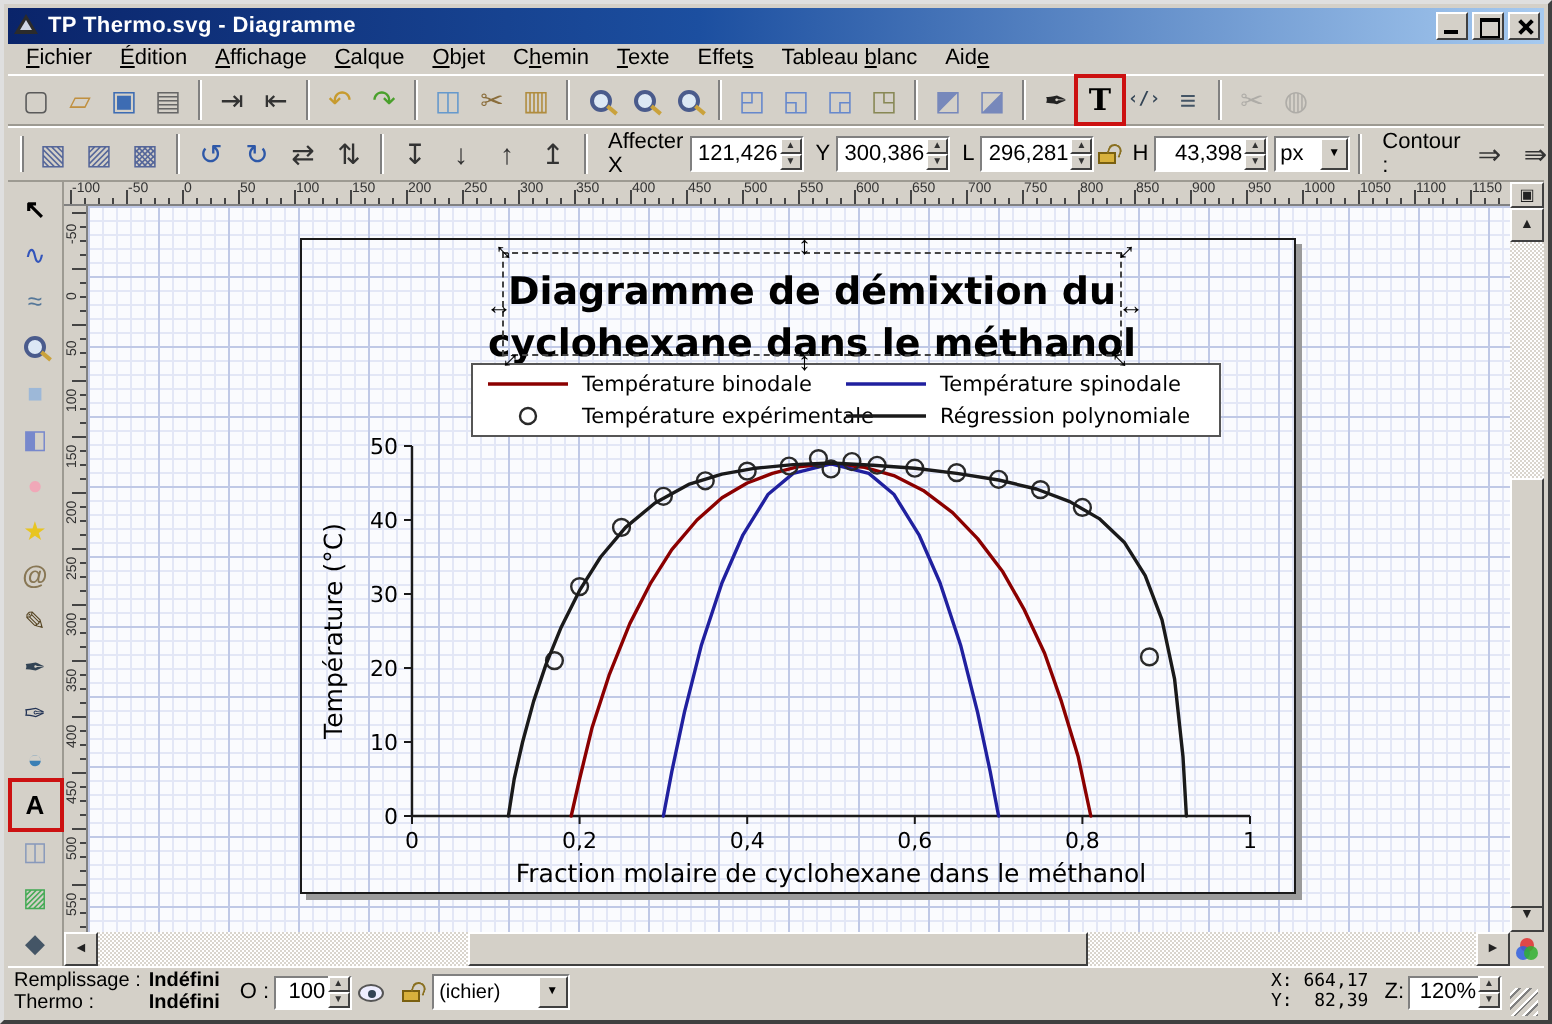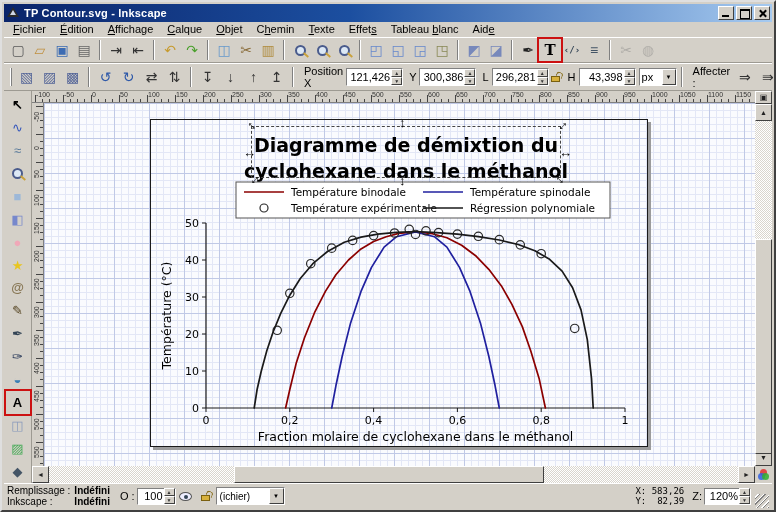--- a/index.html
+++ b/index.html
@@ -110,21 +110,21 @@
 </head>
 <body>
 
 <div class="window">
 
   <div class="titlebar">
     <svg class="tlogo" viewBox="0 0 14 13">
       <path d="M7 0 L13 10 H1 Z" fill="#2b2b2b"></path>
         <path d="M7 3 L10 8 H4 Z" fill="#cfd6e4"></path>
     </svg>
-    <span class="title-text">TP Contour.svg - Inkscape</span>
+    <span class="title-text">TP Thermo.svg - Diagramme</span>
     <span class="winbtn wb-min"></span>
     <span class="winbtn wb-max"></span>
     <span class="winbtn wb-close"></span>
   </div>
 
   <div class="menubar" id="menubar">
       <span class="menu-item"><u>F</u>ichier</span>
       <span class="menu-item"><u>É</u>dition</span>
       <span class="menu-item"><u>A</u>ffichage</span>
       <span class="menu-item"><u>C</u>alque</span>
@@ -258,21 +258,21 @@
           <span style="color: rgb(51, 51, 51);">↓</span>
         </span>
         <span class="tbtn">
           <span style="color: rgb(51, 51, 51);">↑</span>
         </span>
         <span class="tbtn">
           <span style="color: rgb(51, 51, 51);">↥</span>
         </span>
         <span class="sep"></span>
       </span>
-    <span class="fieldlbl">Position X</span>
+    <span class="fieldlbl">Affecter X</span>
     <span class="numbox">
         <input value="121,426" style="">
       <span class="spin">
           <span>▲</span>
           <span>▼</span>
         </span>
       </span>
     <span class="fieldlbl">Y</span>
     <span class="numbox">
         <input value="300,386" style="">
@@ -298,21 +298,21 @@
       <span class="spin">
           <span>▲</span>
           <span>▼</span>
         </span>
       </span>
     <span class="numbox unitbox" style="margin-left:3px">
         <input value="px" style="">
       <span class="ddbtn">▼</span>
       </span>
     <span class="sep"></span>
-    <span class="fieldlbl">Affecter :</span>
+    <span class="fieldlbl">Contour :</span>
     <span id="affectbtns" style="display:flex;align-items:center">
         <span class="tbtn">
           <span style="color: rgb(51, 51, 51);">⇒</span>
         </span>
         <span class="tbtn">
           <span style="color: rgb(51, 51, 51);">⇛</span>
         </span>
       </span>
   </div>
 
@@ -670,21 +670,21 @@
           <i style="left:4px;top:4px;background:#30b030"></i>
         </span>
       </div>
     </div>
   </div>
 
   <div class="statusbar">
     <div class="fs-block">
       <span>Remplissage :</span>
       <b>Indéfini</b>
-      <span>Inkscape :</span>
+      <span>Thermo :</span>
       <b>Indéfini</b>
     </div>
     <span class="slabel">O :</span>
     <span class="numbox" style="height:17px">
         <input style="width: 26px;" value="100">
       <span class="spin">
           <span>▲</span>
           <span>▼</span>
         </span>
       </span>
@@ -692,21 +692,21 @@
         <span class="eye"></span>
       </span>
     <span class="iconbtn">
         <span class="lock open"></span>
       </span>
     <span class="layerbox">
       <span class="lname">(ichier)</span>
       <span class="ddbtn">▼</span>
     </span>
     <span class="statusmsg"></span>
-    <span class="coords"><span>X:</span> <span>583,26</span>
+    <span class="coords"><span>X:</span> <span>664,17</span>
 <span>Y:</span>  <span>82,39</span></span>
     <span class="slabel">Z:</span>
     <span class="numbox" style="height:17px">
         <input style="width: 34px;" value="120%">
       <span class="spin">
           <span>▲</span>
           <span>▼</span>
         </span>
       </span>
     <span class="gripper"></span>

